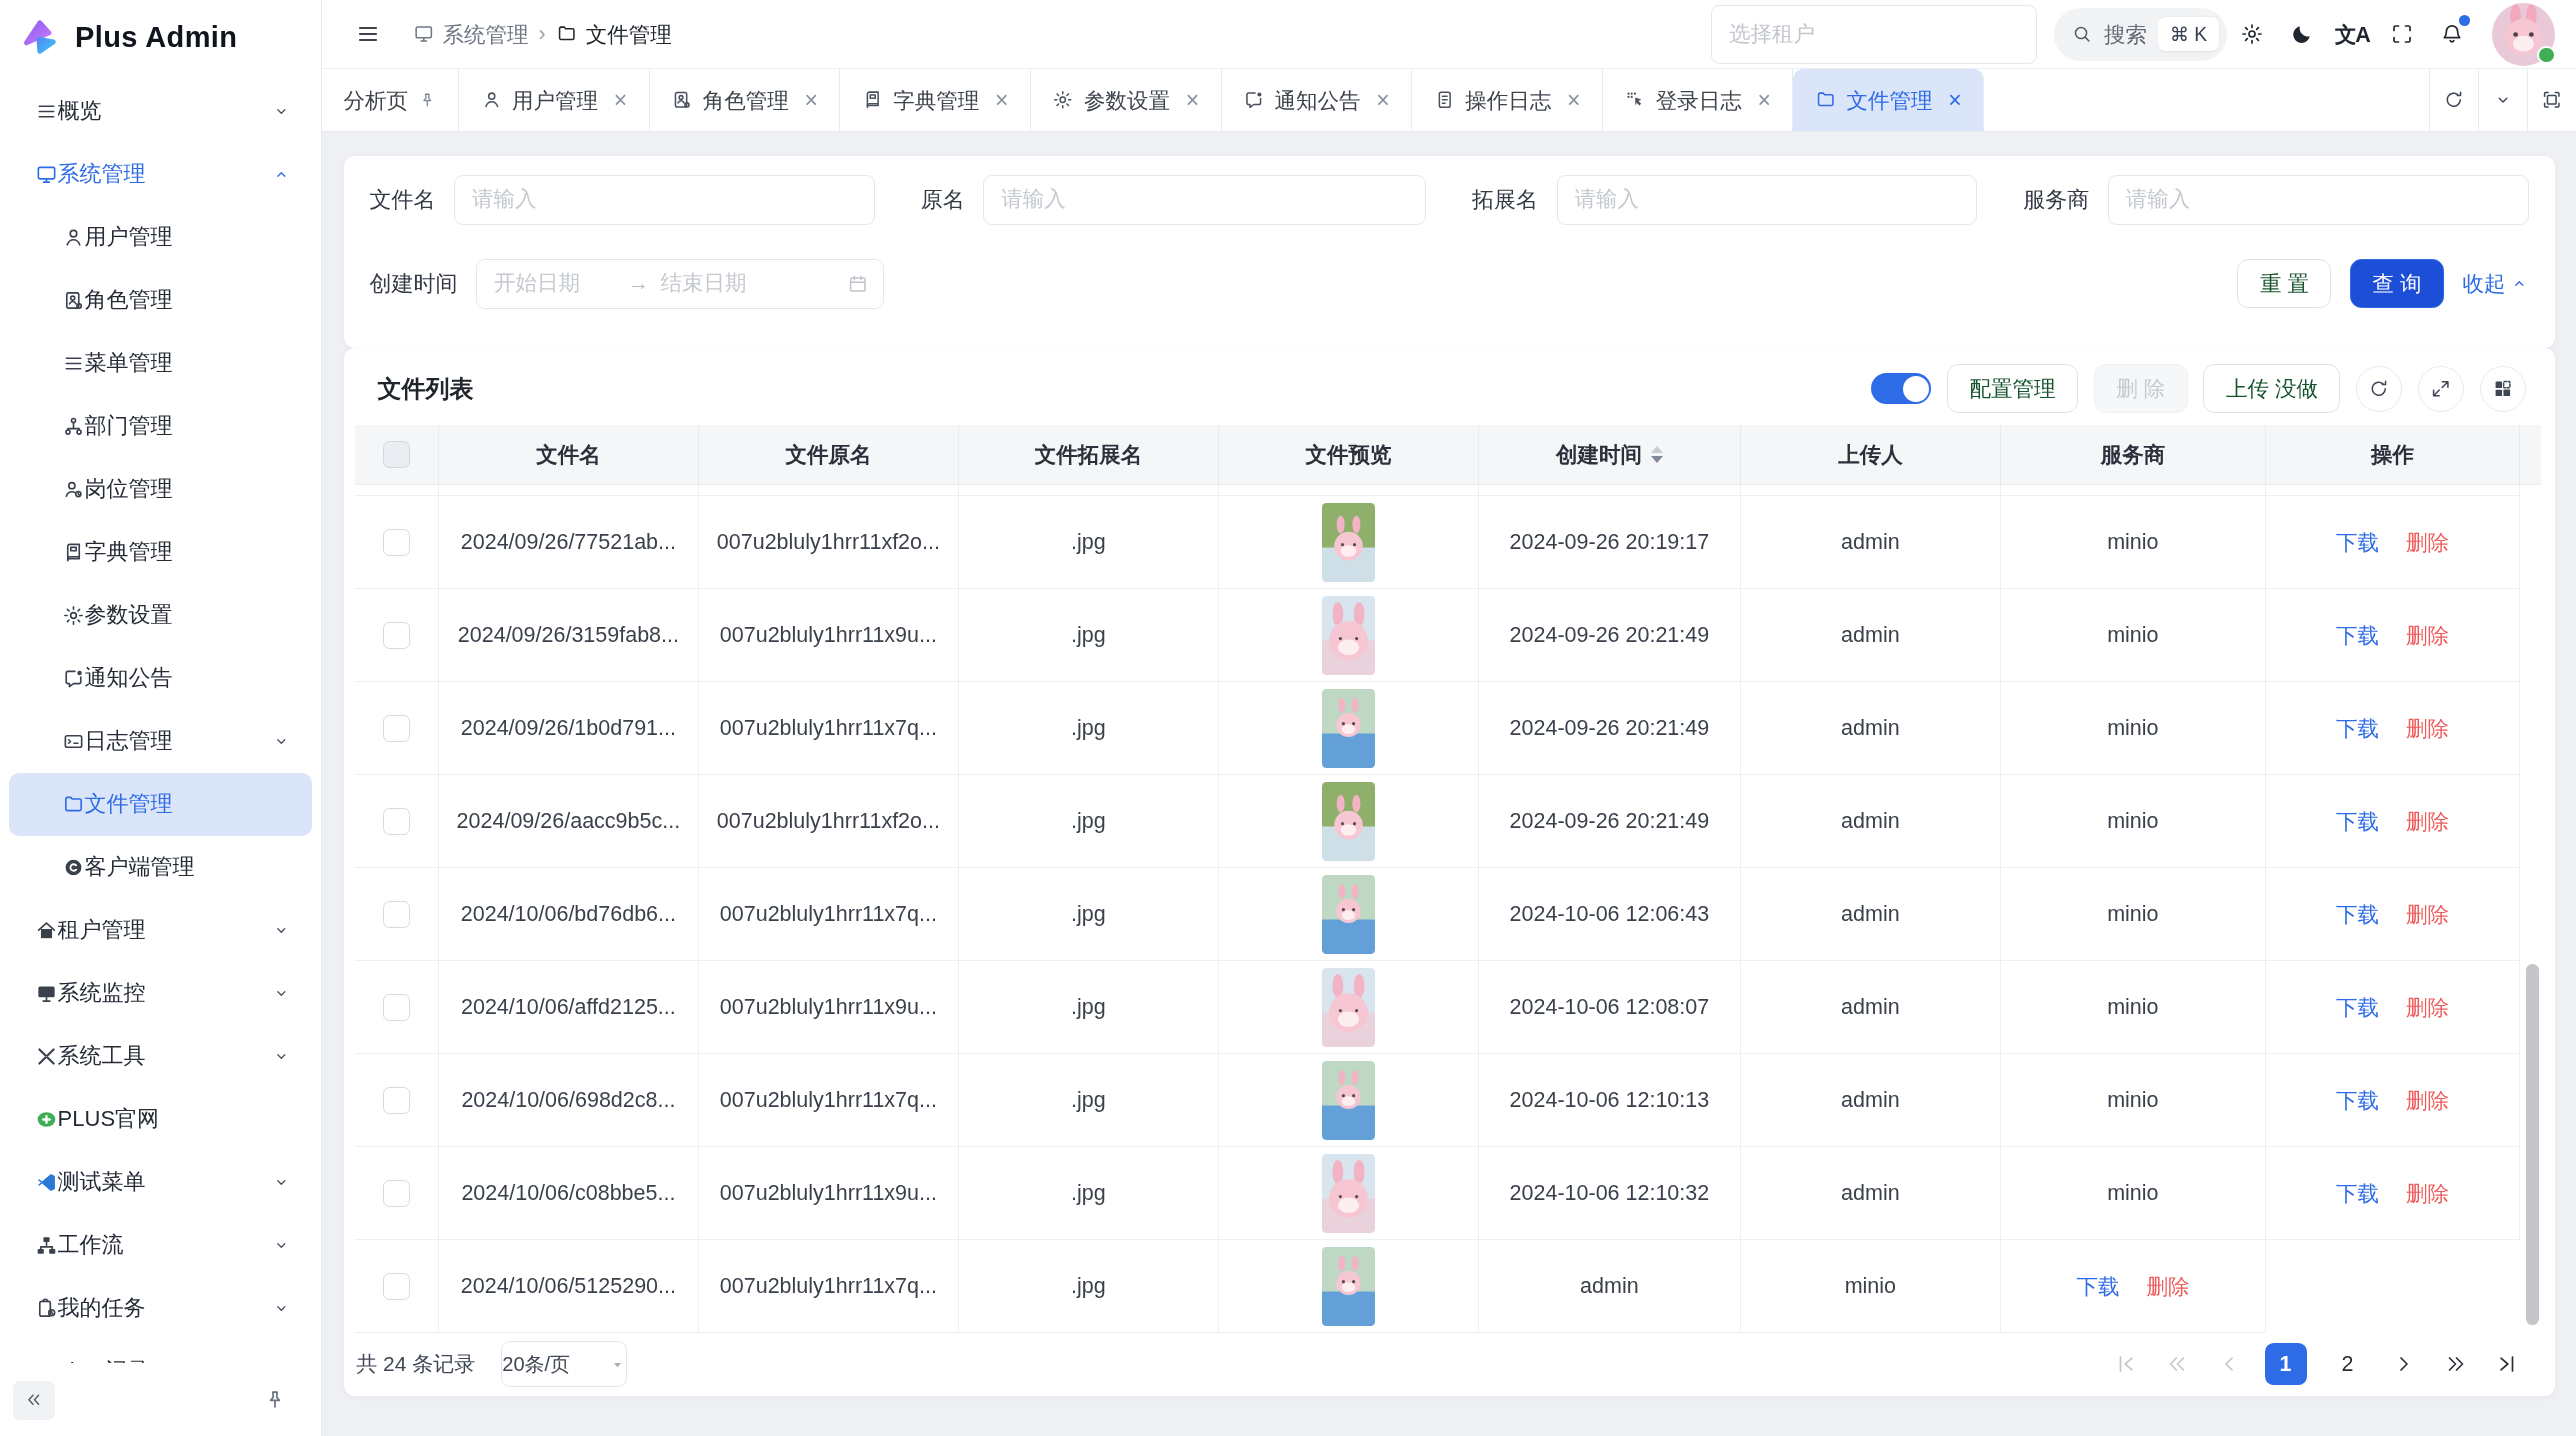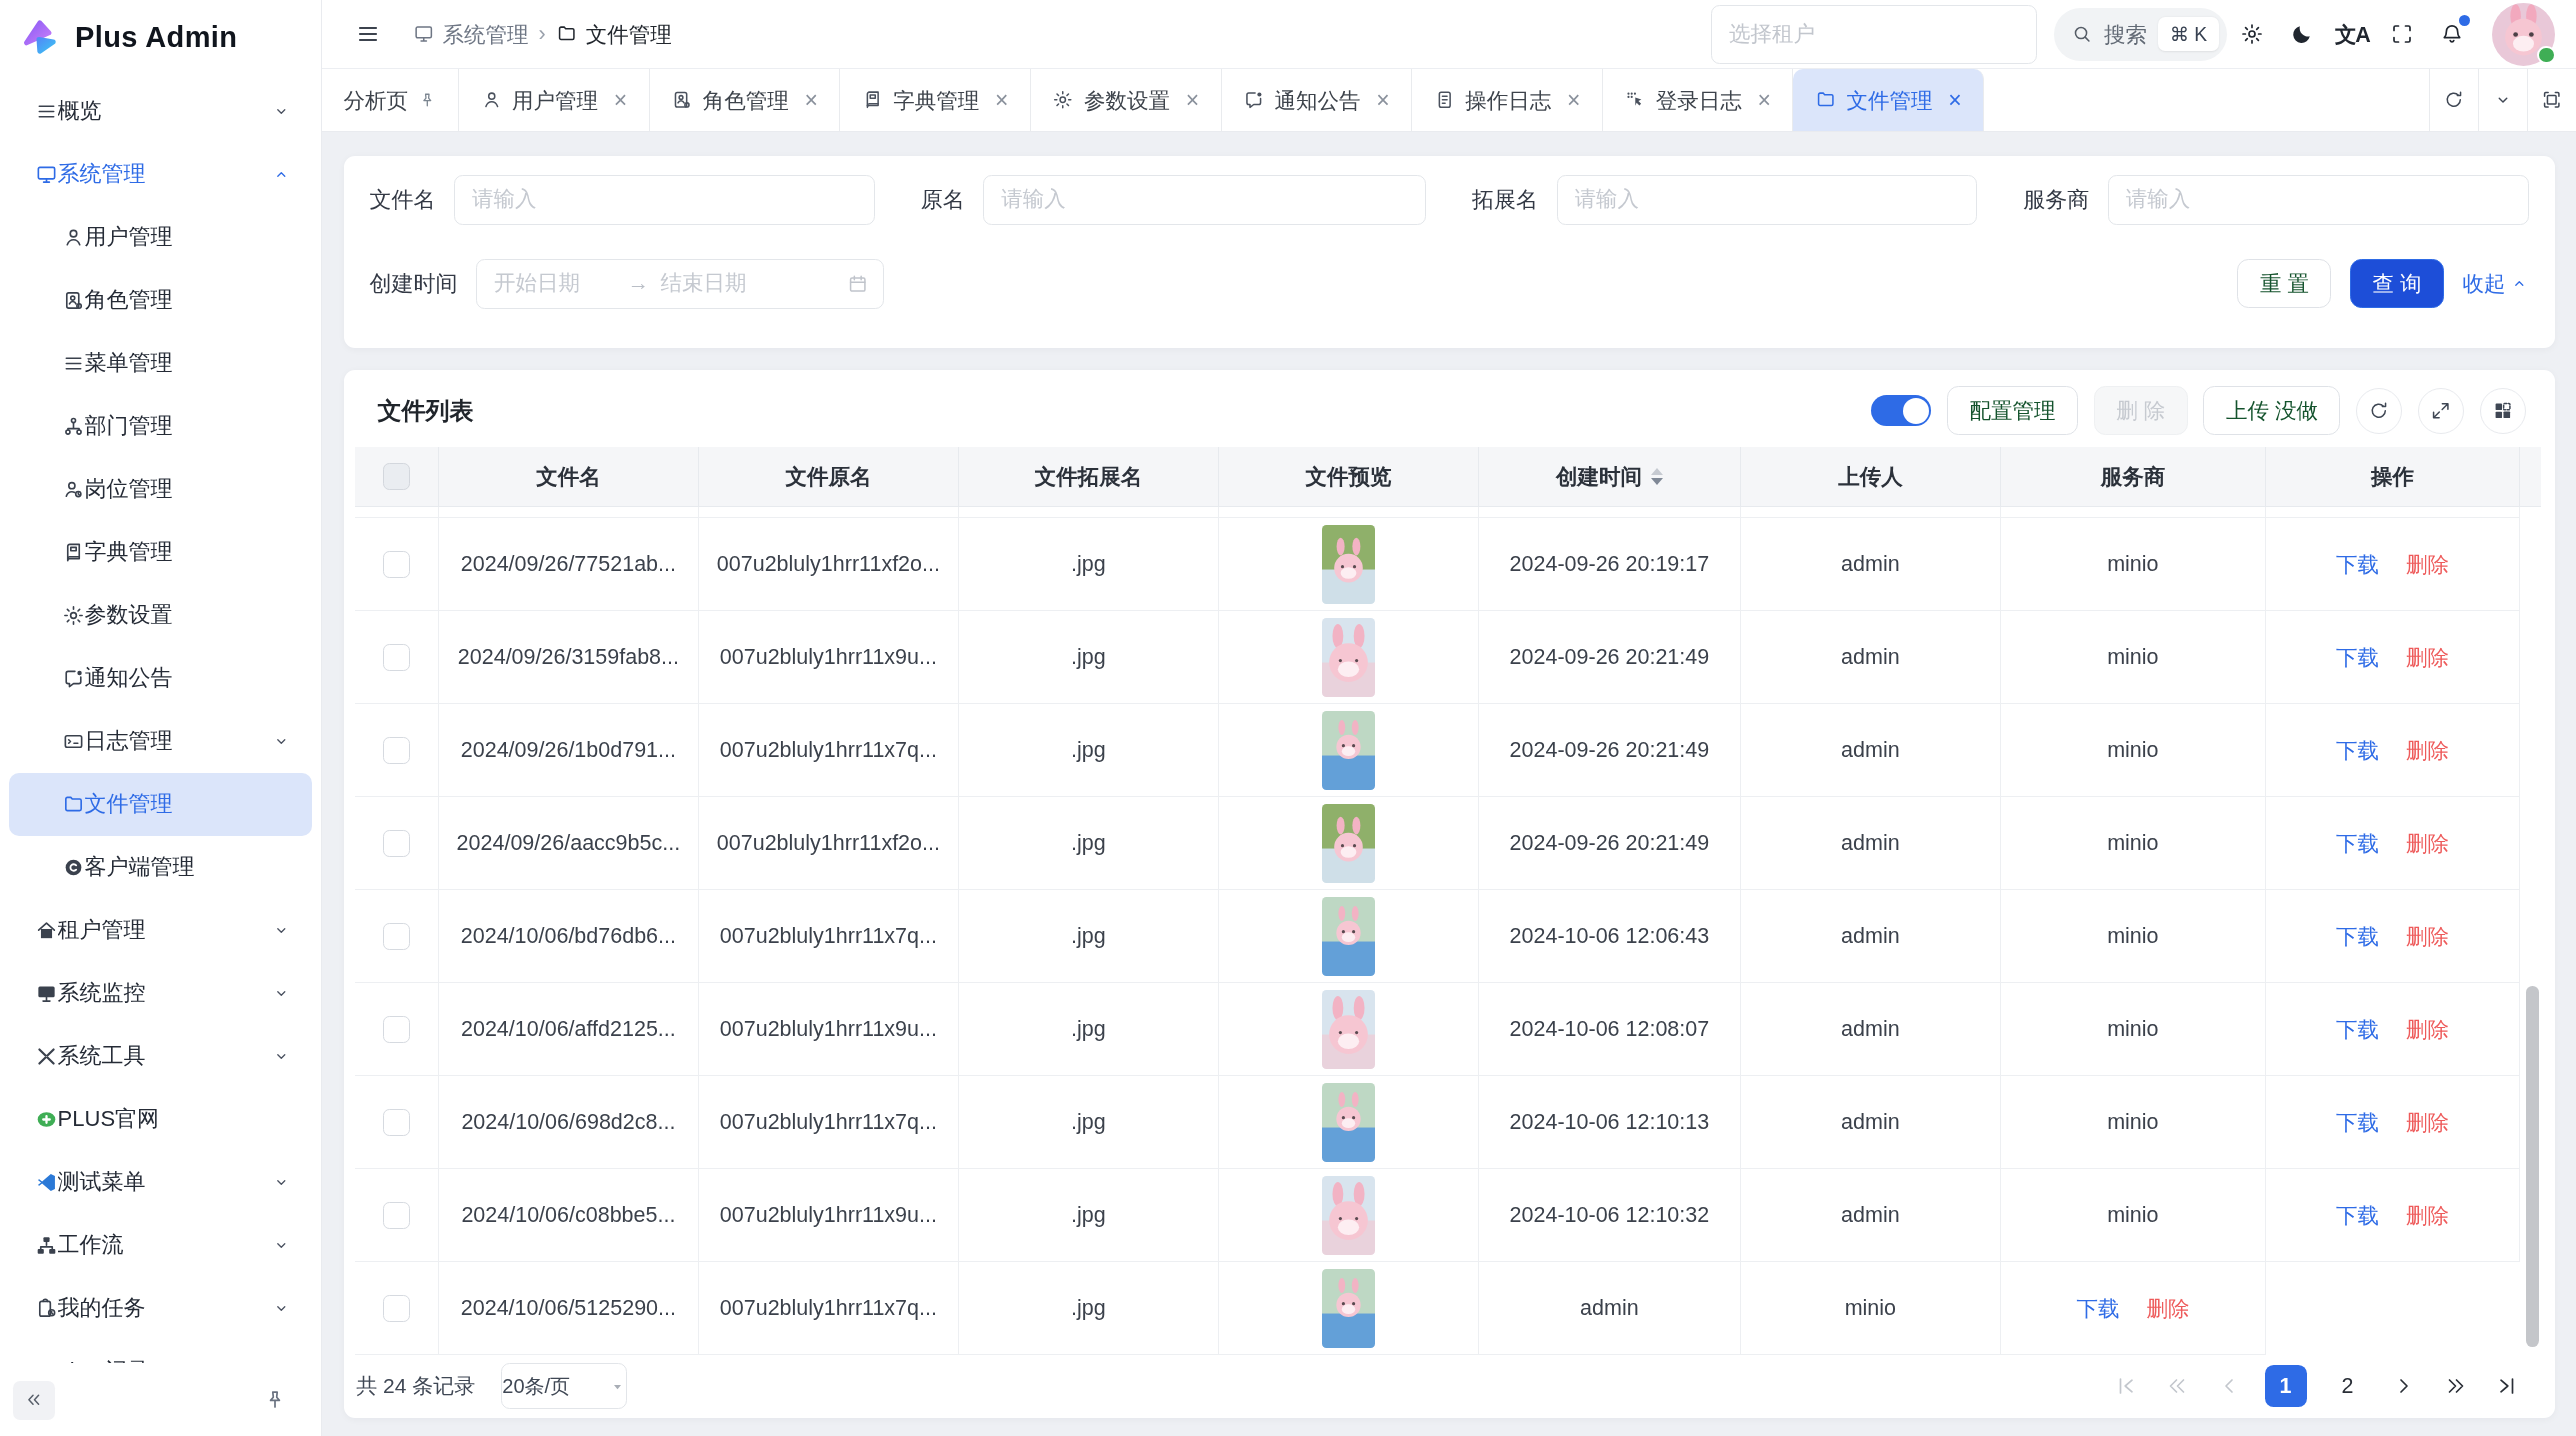--- a/index.html
+++ b/index.html
@@ -81,21 +81,21 @@
   .date-box input::placeholder{color:#c5c9d0}
   .date-arrow{color:#b9bec6;margin:0 11.4px;font-size:21.5px}
   .date-cal{color:#c0c4cb;margin-left:auto}
   .filter-actions{position:absolute;right:26px;top:103px;display:flex;align-items:center;gap:18.6px}
   .btn{height:49px;border-radius:11.4px;border:1.4px solid #dfe2e7;background:#fff;font-size:21.5px;color:#14532d;padding:0 21.5px;cursor:pointer;white-space:nowrap;font-family:inherit}
   .btn.primary{background:#1d4ed8;border-color:#2e6be6;color:#fff}
   .btn.disabled{background:#f6f7f8;border-color:#eef0f2;color:#c6cad0;cursor:default}
   .link-collapse{color:#2e6be6;display:flex;align-items:center;gap:4.3px;font-size:21.5px;cursor:pointer}
 
   
-  .table-card{margin-top:22px;height:1048px;position:relative;overflow:hidden}
+  .table-card{height:1048px;position:relative;overflow:hidden}
   .list-head{height:77px;display:flex;align-items:center;padding:4.3px 29px 0 34px}
   .list-title{font-size:24px;font-weight:600;color:#20252b}
   .list-tools{margin-left:auto;display:flex;align-items:center;gap:15.7px}
   .toggle{width:60px;height:31.5px;border-radius:15.7px;background:#2e6be6;position:relative;cursor:pointer}
   .toggle .knob{position:absolute;top:2.9px;right:2.9px;width:26px;height:26px;border-radius:50%;background:#fff}
   .cbtn{width:46px;height:46px;border-radius:50%;border:1.4px solid #e8eaee;background:#fff;display:flex;align-items:center;justify-content:center;color:#3f4754;cursor:pointer}
   .table{margin:0 11.4px;width:2185px}
   .tgrid{display:grid;grid-template-columns:84px 260px 260px 260px 260px 262px 260px 265px 254px 21.5px}
   .th{height:60px;background:#f5f6f8;display:flex;align-items:center;justify-content:center;font-size:21.5px;font-weight:600;color:#2b313a;border-right:1.4px solid #e7eaee;border-bottom:1.4px solid #e7eaee;position:relative}
   .th.sp{border-right:none}

